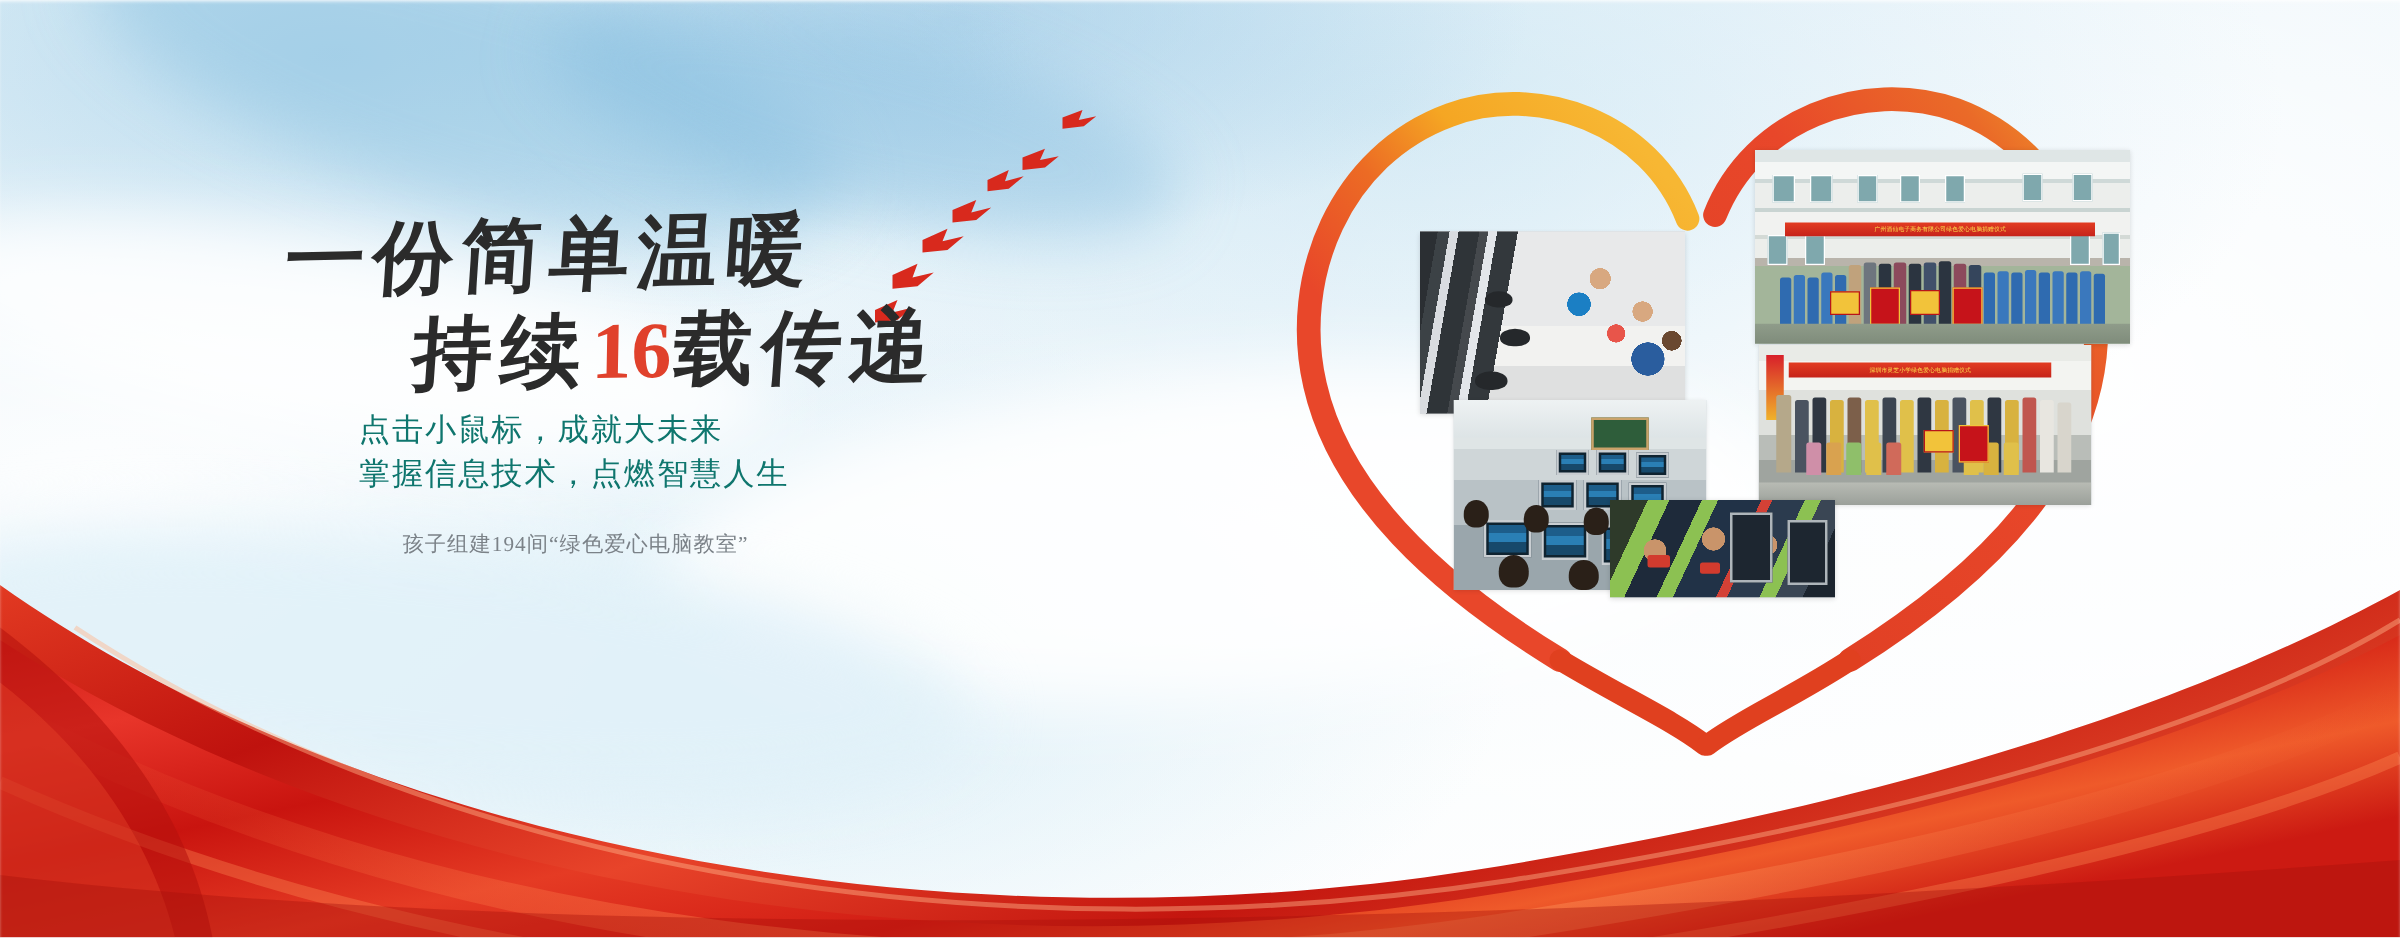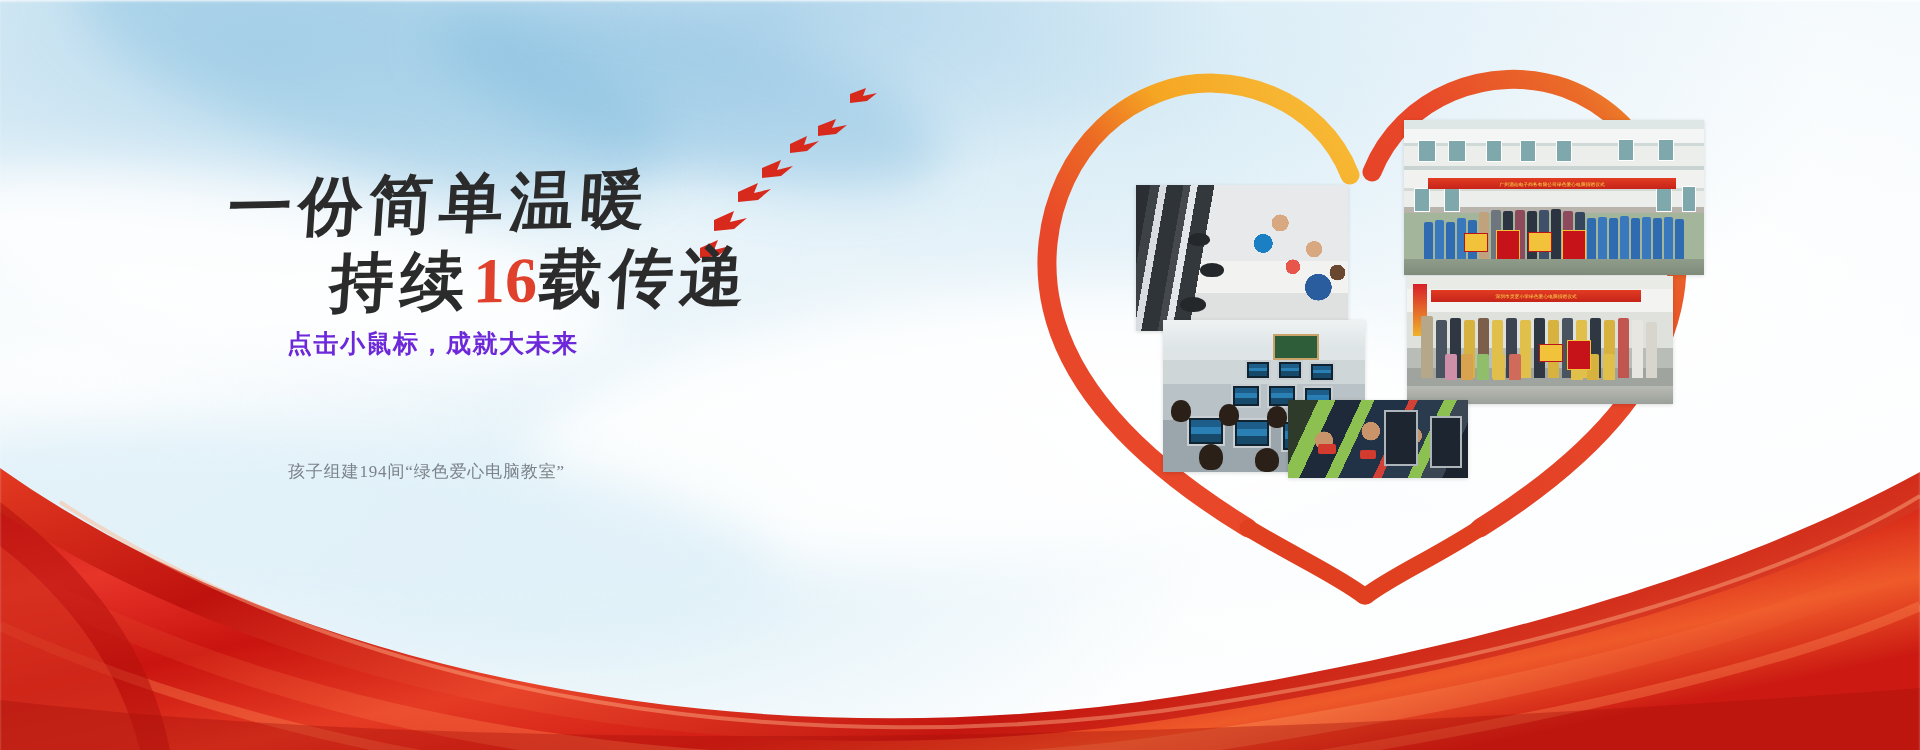--- a/index.html
+++ b/index.html
@@ -115,31 +115,31 @@
 
   .headline{position:absolute;font-family:"Liberation Serif","DejaVu Serif",serif;
     color:#2b2b2b;font-weight:bold;letter-spacing:.10em;white-space:nowrap;}
   #headline-line-1{left:228px;top:165px;font-size:64px;
     transform:skewX(-5deg) rotate(-1.2deg);transform-origin:left center;}
   #headline-line-2{left:330px;top:240px;font-size:64px;
     transform:skewX(-5deg) rotate(-1deg);transform-origin:left center;}
   .num-16{color:#e0412c;font-family:"Liberation Serif","DejaVu Serif",serif;
     font-weight:bold;letter-spacing:0;padding:0 2px;transform:skewX(3deg);display:inline-block;}
 
-  .sub{position:absolute;left:287px;color:#6d28d9;font-size:25px;font-weight:bold;
+  .sub{position:absolute;left:287px;color:#0f766e;font-size:25px;font-weight:normal;
     letter-spacing:.06em;white-space:nowrap;
     font-family:"Liberation Sans","DejaVu Sans",sans-serif;}
   #subtitle-line-1{top:327px;}
   #subtitle-line-2{top:362px;}
 
   .body-line{position:absolute;left:288px;color:#7b8288;font-size:17px;
     letter-spacing:.05em;white-space:nowrap;
     font-family:"Liberation Serif","DejaVu Serif",serif;}
   #body-line-1{top:410px;}
-  #body-line-2{top:460px;}
+  #body-line-2{top:424px;margin-left:34px;}
 
   
   .ribbon{position:absolute;left:0;bottom:0;width:1920px;height:300px;}
   .ribbon svg{width:100%;height:100%;display:block;}
 
   .edge-fade{position:absolute;inset:0;pointer-events:none;
     box-shadow:inset 0 2px 3px -1px rgba(255,255,255,.9);}
 </style>
 </head>
 <body>
@@ -337,20 +337,21 @@
     </svg>
   </div>
 
   <div class="copy">
 
     <div class="headline" id="headline-line-1">一份简单温暖</div>
 
     <div class="headline" id="headline-line-2"><span>持续</span><span class="num-16">16</span><span>载传递</span></div>
 
     <div class="sub" id="subtitle-line-1">点击小鼠标，成就大未来</div>
+    <div class="sub" id="subtitle-line-2">掌握信息技术，点燃智慧人生</div>
 
     <div class="body-line" id="body-line-2">孩子组建194间“绿色爱心电脑教室”</div>
   </div>
 
   <div class="ribbon">
     <svg viewBox="0 0 1920 300" preserveAspectRatio="none" xmlns="http://www.w3.org/2000/svg">
       <defs>
         <linearGradient id="ribA" x1="0%" y1="0%" x2="100%" y2="60%">
           <stop offset="0%" stop-color="#cf1d17"></stop>
           <stop offset="16%" stop-color="#e8352a"></stop>

